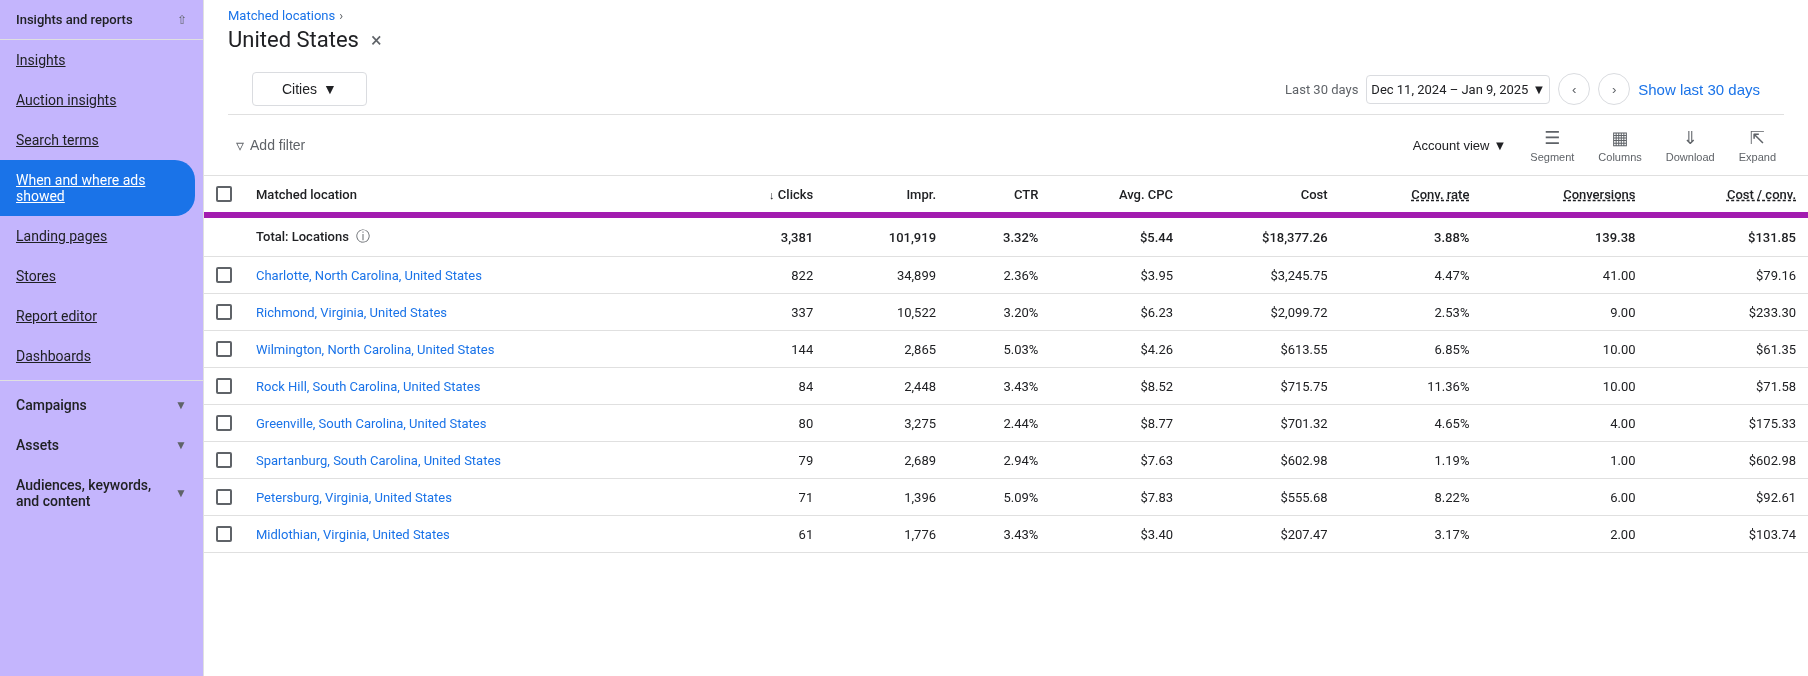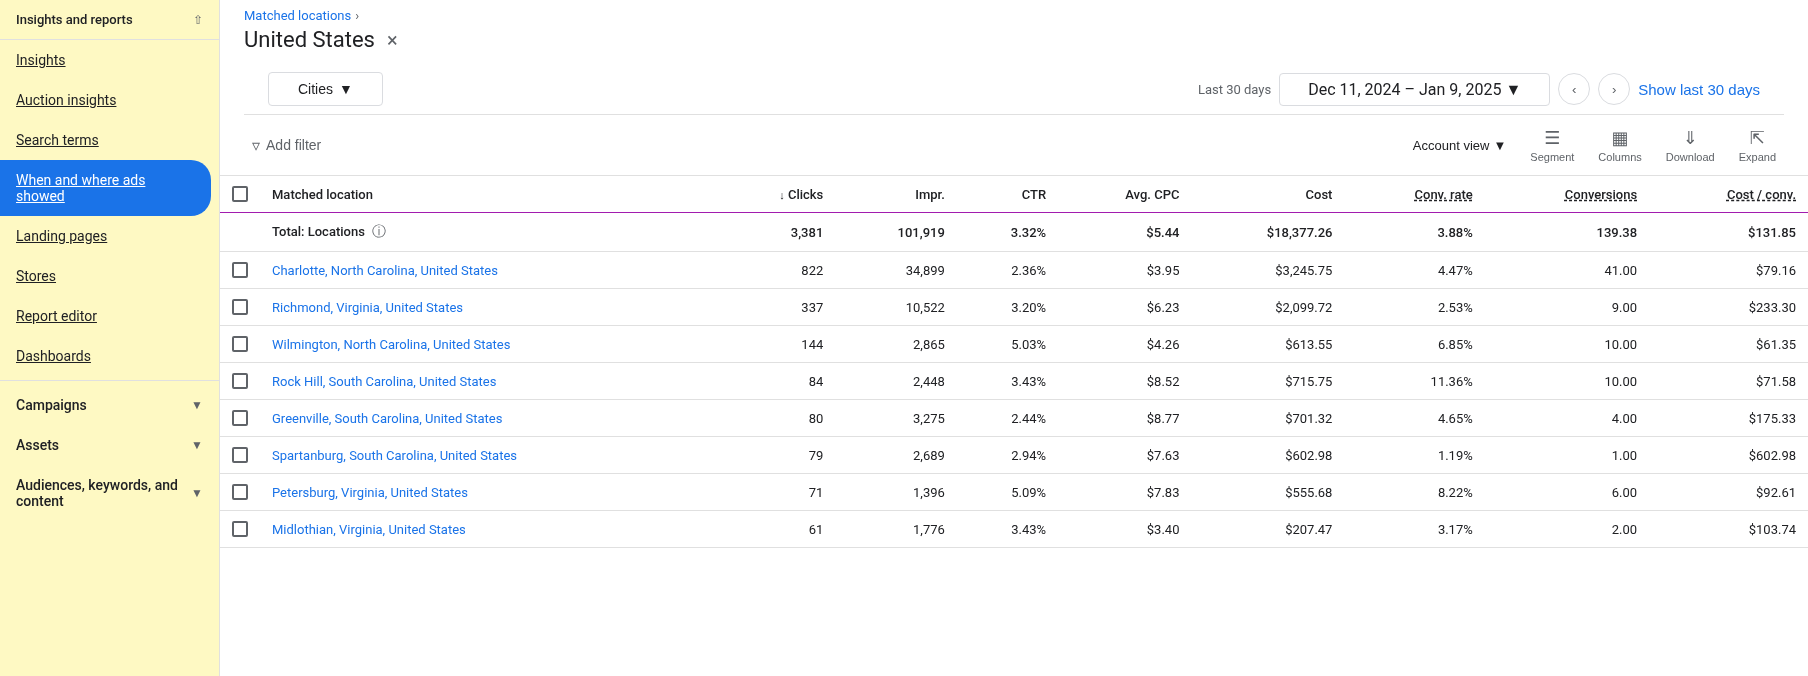--- a/index.html
+++ b/index.html
@@ -1,19 +1,19 @@
 <!DOCTYPE html>
 <html><head>
   <meta charset="utf-8">
   <style>
     * { box-sizing: border-box; margin: 0; padding: 0; }
     body { font-family: 'Google Sans', Roboto, Arial, sans-serif; font-size: 13px; background: #f8f9fa; color: #202124; display: flex; height: 676px; overflow: hidden; }
 
     
-    .sidebar { width: 220px; background: #fef9c3; border-right: 1px solid #e0e0e0; display: flex; flex-direction: column; overflow-y: auto; flex-shrink: 0; }
+    .sidebar { width: 204px; background: #c4b5fd; border-right: 1px solid #e0e0e0; display: flex; flex-direction: column; overflow-y: auto; flex-shrink: 0; }
     .sidebar-header { padding: 12px 16px; display: flex; align-items: center; justify-content: space-between; border-bottom: 1px solid #e0e0e0; }
     .sidebar-header-text { font-size: 13px; font-weight: 500; color: #202124; }
     .sidebar-item { padding: 12px 16px; cursor: pointer; font-size: 14px; color: #202124; display: flex; align-items: center; gap: 8px; text-decoration: underline; }
     .sidebar-item.active { background: #1a73e8; color: #fff; border-radius: 0 20px 20px 0; margin-right: 8px; }
     .sidebar-item.active .sidebar-item-label { color: #fff; }
     .sidebar-divider { height: 1px; background: #e0e0e0; margin: 4px 0; }
     .sidebar-section { padding: 12px 16px; display: flex; align-items: center; justify-content: space-between; cursor: pointer; font-size: 14px; color: #202124; font-weight: 500; }
     .chevron-icon { font-size: 12px; color: #5f6368; }
 
     
@@ -24,41 +24,41 @@
     .breadcrumb-row { display: flex; align-items: flex-start; gap: 4px; font-size: 13px; color: #1a73e8; margin-bottom: 4px; }
     .page-title-row { display: flex; align-items: flex-end; gap: 12px; margin-bottom: 12px; }
     .page-title { font-size: 22px; font-weight: 400; color: #202124; }
     .close-icon { color: #5f6368; cursor: pointer; font-size: 18px; }
 
     
     .toolbar { display: flex; align-items: center; justify-content: space-between; padding: 8px 24px; background: #fff; border-bottom: 1px solid #e0e0e0; flex-wrap: wrap; gap: 8px; }
     .toolbar-left { display: flex; align-items: center; gap: 12px; }
     .toolbar-right { display: flex; align-items: center; gap: 8px; }
     .dropdown-btn { display: flex; align-items: center; gap: 6px; padding: 8px 29px; border: 1px solid #dadce0; border-radius: 4px; background: #fff; cursor: pointer; font-size: 14px; color: #202124; }
-    .date-selector { display: flex; align-items: center; gap: 4px; padding: 6px 28px; border: 1px solid #dadce0; border-radius: 4px; background: #fff; cursor: pointer; font-size: 16px; }
+    .date-selector { display: flex; align-items: center; gap: 4px; padding: 6px 4px; border: 1px solid #dadce0; border-radius: 4px; background: #fff; cursor: pointer; font-size: 13px; }
     .date-nav-btn { width: 32px; height: 32px; border: 1px solid #dadce0; border-radius: 50%; background: #fff; cursor: pointer; display: flex; align-items: center; justify-content: center; color: #5f6368; }
     .show-last-btn { color: #1a73e8; font-size: 15px; cursor: pointer; background: none; border: none; }
     .last-30-label { font-size: 13px; color: #5f6368; }
 
     
     .table-area { flex: 1; overflow: auto; }
 
     
     .filter-bar { display: flex; align-items: center; justify-content: space-between; padding: 8px 24px; border-bottom: 1px solid #e0e0e0; }
     .filter-bar-left { display: flex; align-items: center; gap: 8px; }
     .add-filter-btn { display: flex; align-items: center; gap: 6px; color: #5f6368; cursor: pointer; font-size: 14px; background: none; border: none; padding: 6px 8px; border-radius: 4px; }
     .filter-bar-right { display: flex; align-items: center; gap: 16px; }
     .account-view-btn { display: flex; align-items: center; gap: 4px; font-size: 13px; color: #202124; cursor: pointer; background: none; border: none; }
     .action-icons { display: flex; align-items: center; gap: 8px; }
     .action-icon-btn { display: flex; flex-direction: column; align-items: center; gap: 2px; cursor: pointer; color: #5f6368; background: none; border: none; padding: 4px 8px; border-radius: 4px; font-size: 11px; }
     .action-icon-btn .icon { font-size: 18px; }
 
     
     .data-table { width: 100%; border-collapse: collapse; font-size: 13px; }
-    .data-table th { padding: 10px 12px; text-align: right; font-weight: 500; color: #202124; border-bottom: 1px solid #a21caf; background: #fff; white-space: nowrap; position: sticky; top: 0; z-index: 1; }
+    .data-table th { padding: 10px 12px; text-align: right; font-weight: 500; color: #202124; border-bottom: 6px solid #a21caf; background: #fff; white-space: nowrap; position: sticky; top: 0; z-index: 1; }
     .data-table th.left { text-align: left; }
     .data-table td { padding: 10px 12px; border-bottom: 1px solid #e0e0e0; text-align: right; color: #202124; white-space: nowrap; }
     .data-table td.left { text-align: left; }
     .data-table tr.total-row td { font-weight: 500; background: #fff; }
     .location-link { color: #1a73e8; text-decoration: none; cursor: pointer; }
     .checkbox-cell { width: 40px; text-align: center; }
 
     .checkbox { width: 16px; height: 16px; border: 2px solid #5f6368; border-radius: 2px; cursor: pointer; }
   </style>
 </head>

